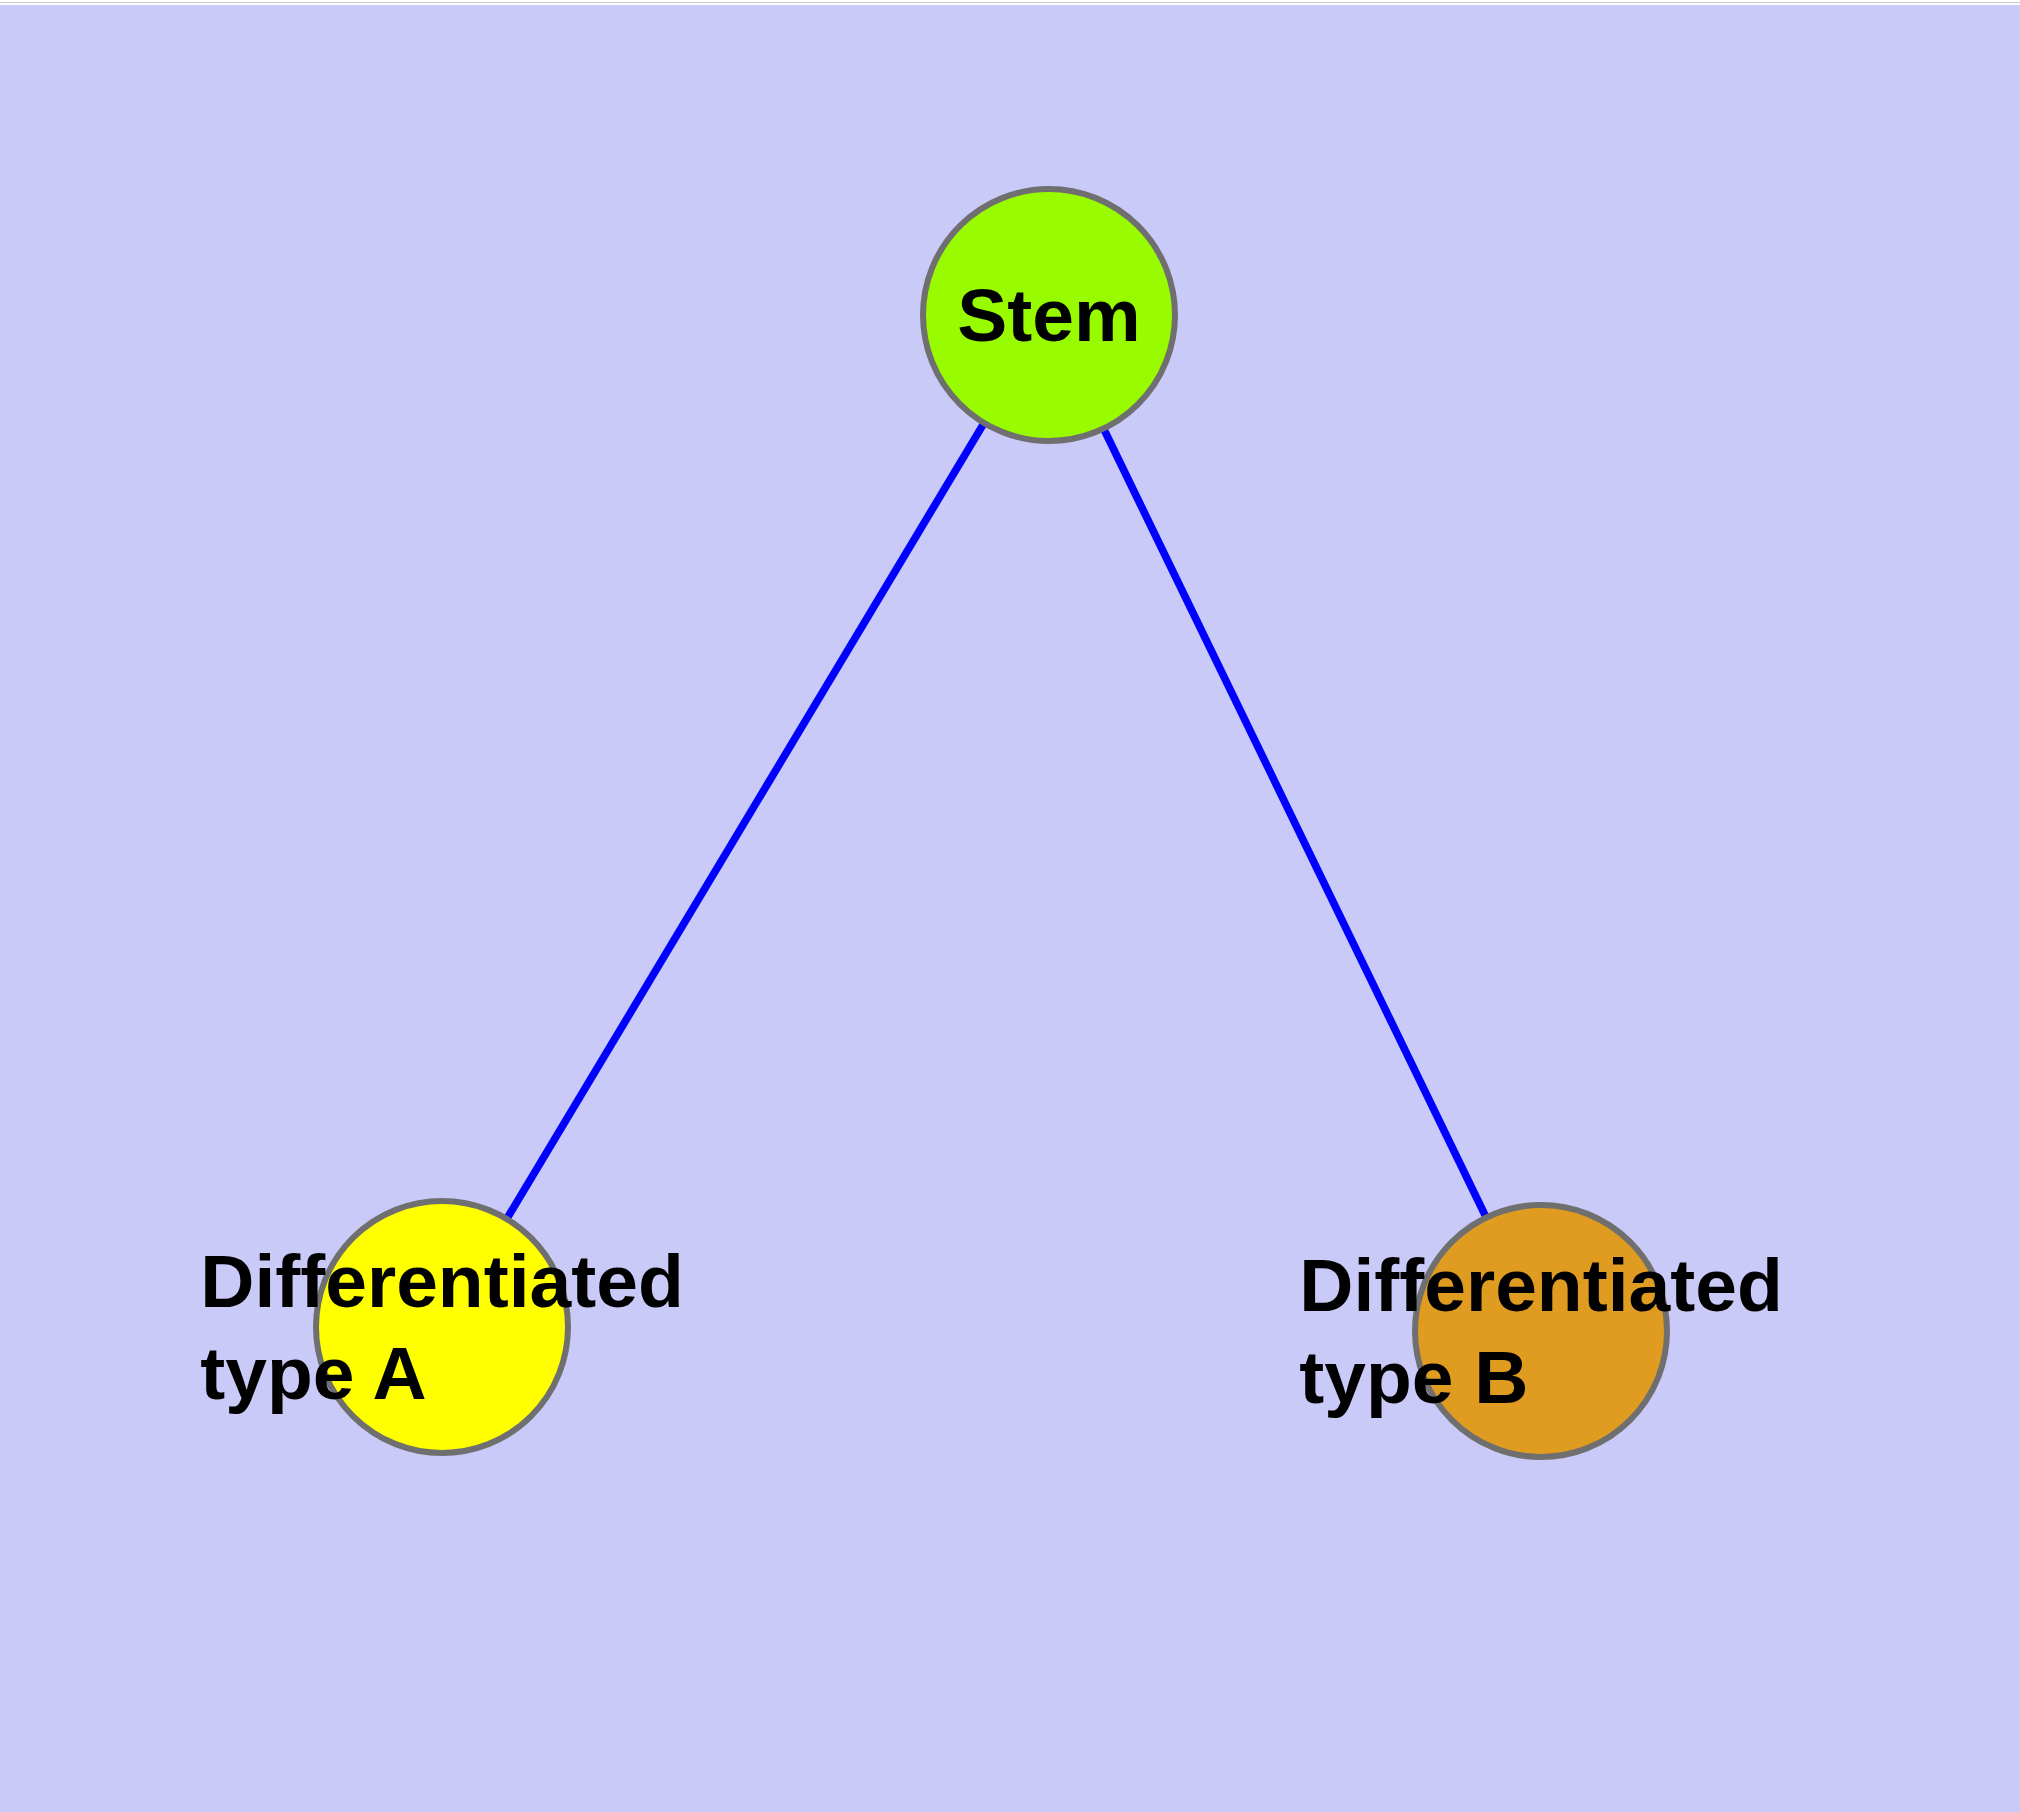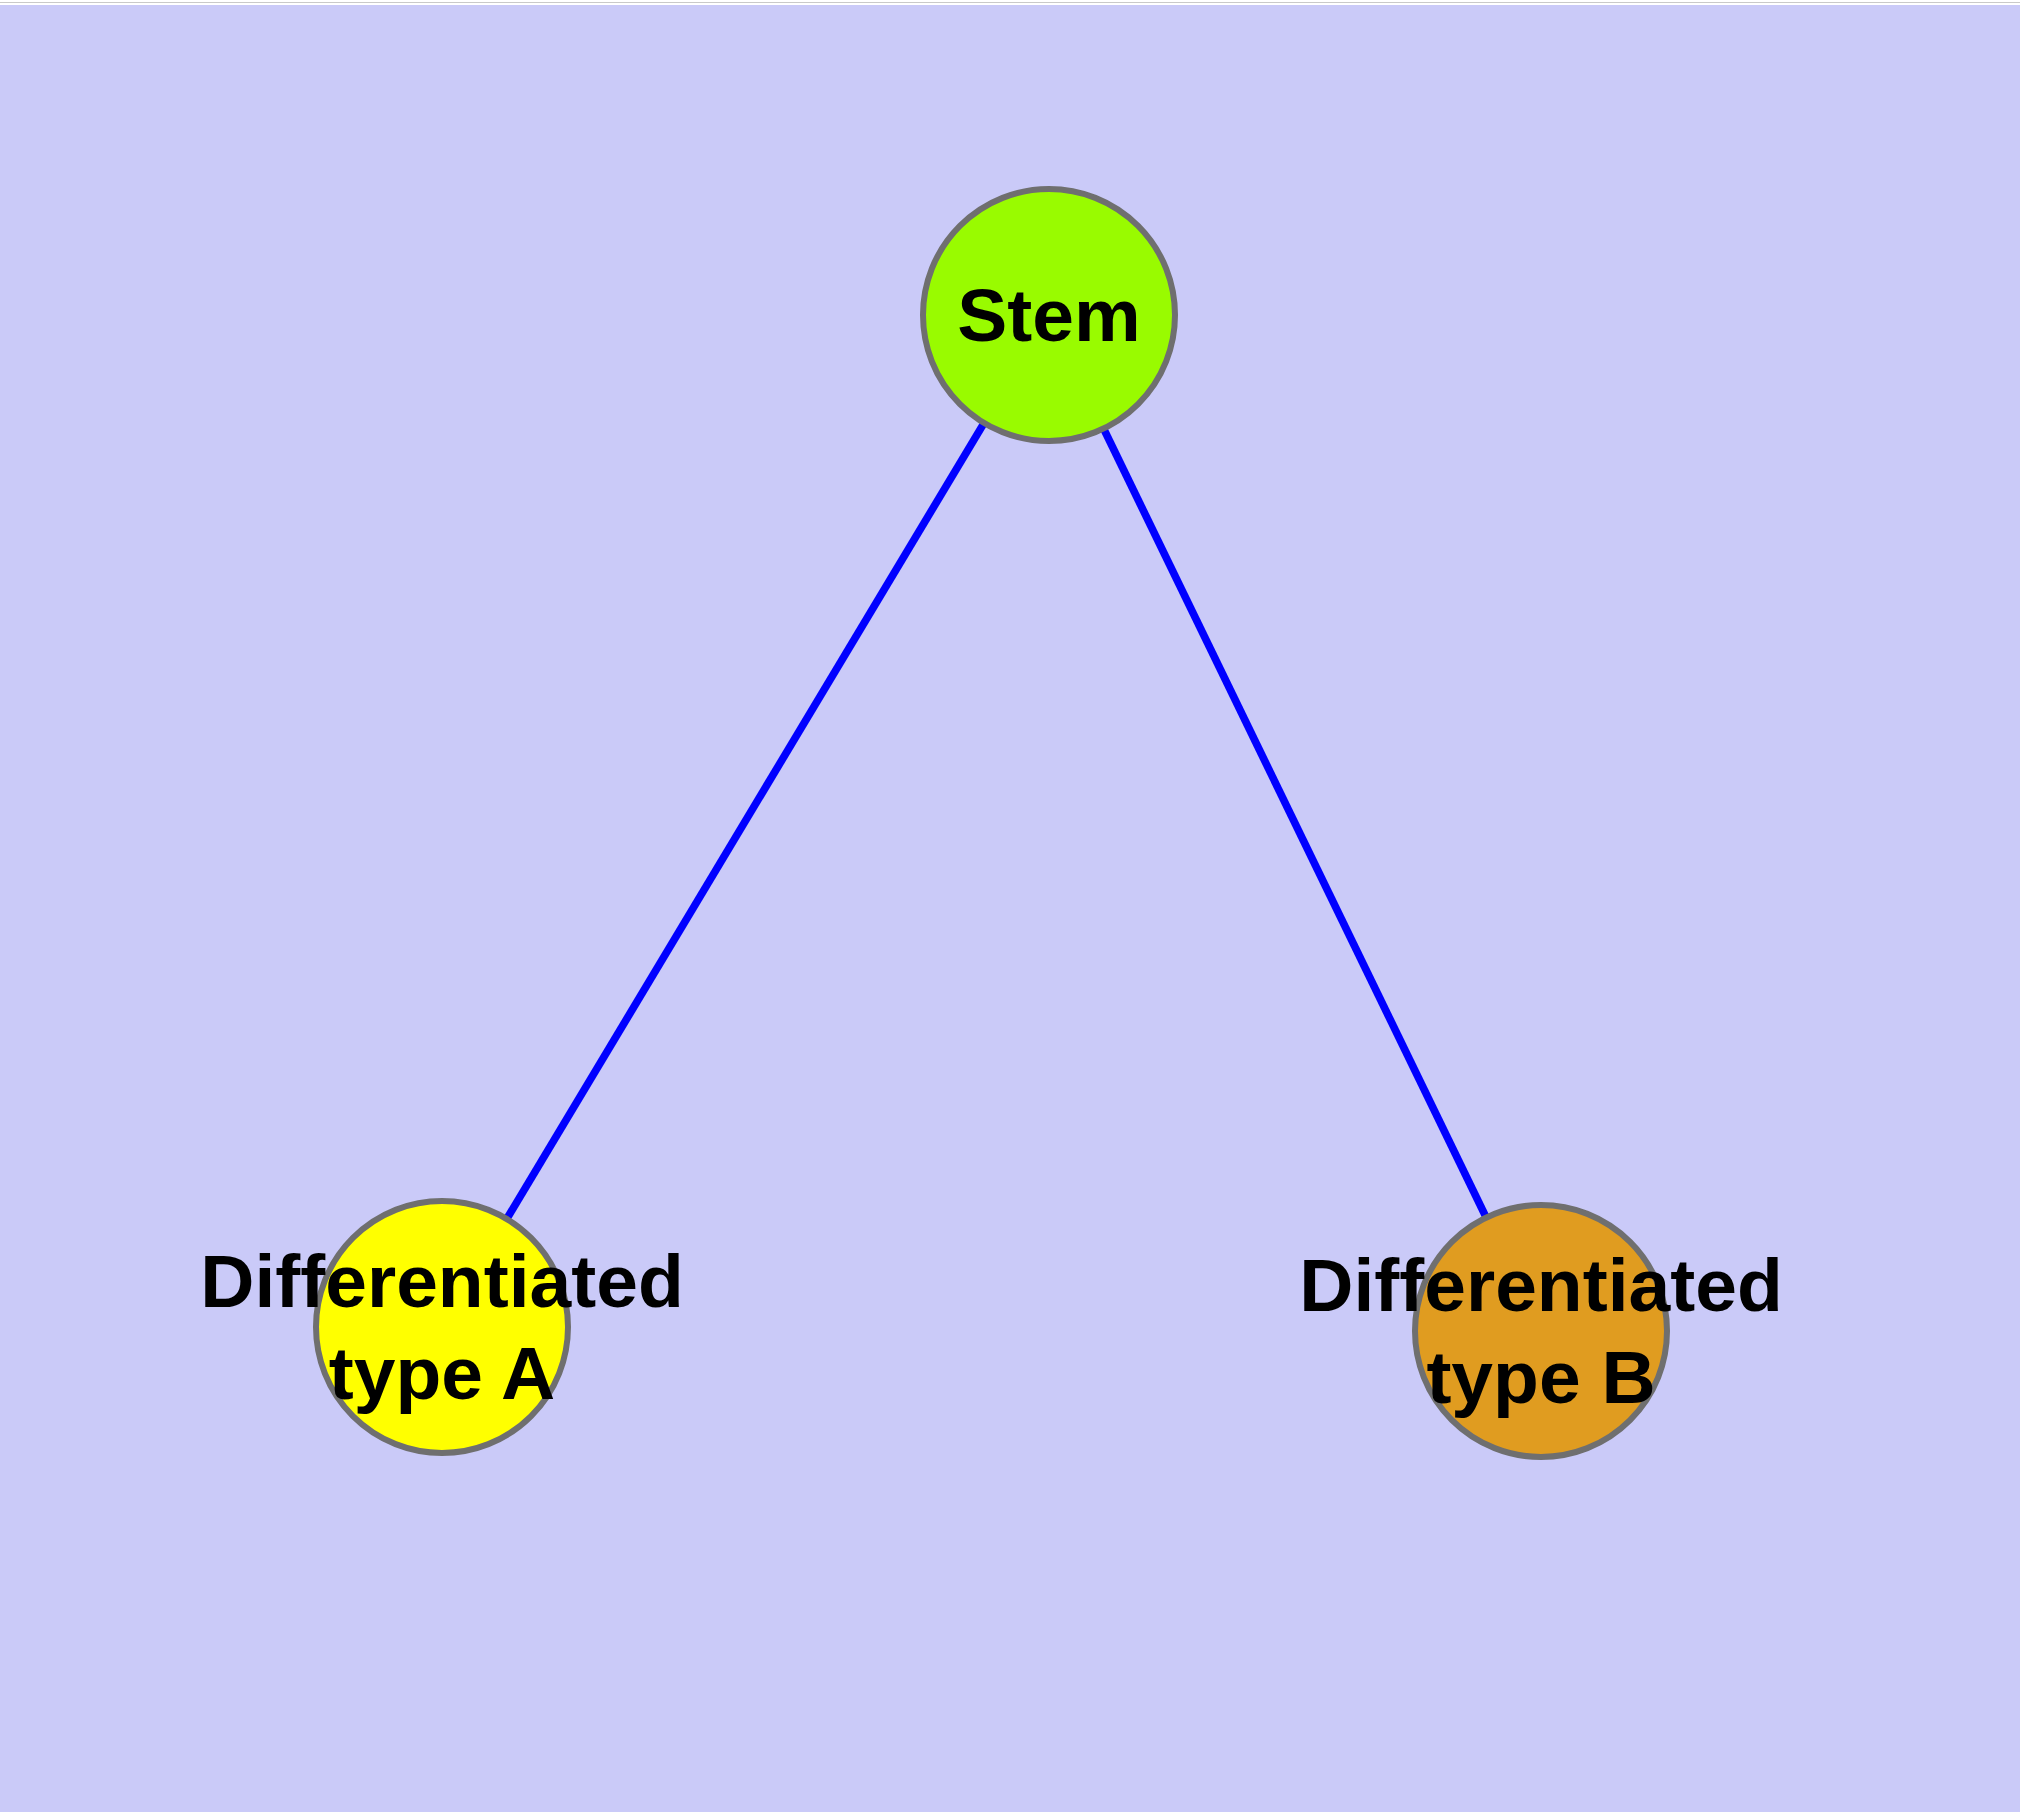--- a/index.html
+++ b/index.html
@@ -47,21 +47,21 @@
     border: 6px solid #6f6f6f;
     border-radius: 50%;
     z-index: 2;
   }
   .node-label {
     position: absolute;
     left: 50%;
     top: 50%;
     transform: translate(-50%, -50%);
     width: max-content;
-    text-align: center;
+    text-align: left;
     white-space: pre-line;
     font-weight: bold;
     font-size: 75px;
     line-height: 1.23;
     color: #000000;
     z-index: 3;
   }
 </style>
 </head>
 <body>

